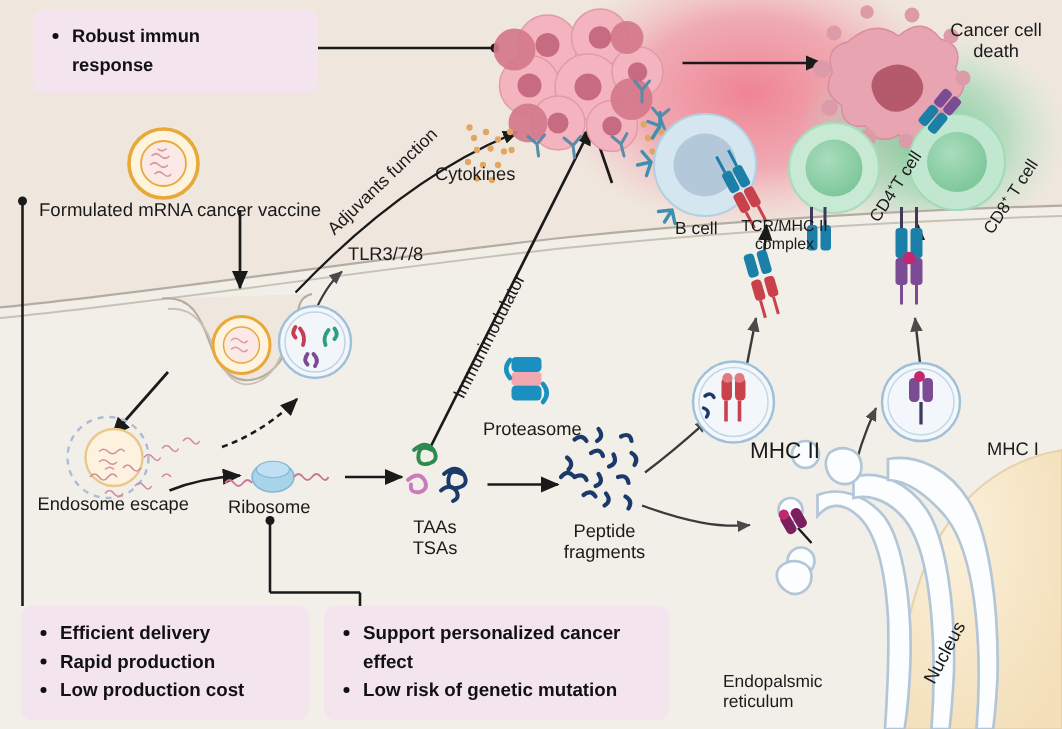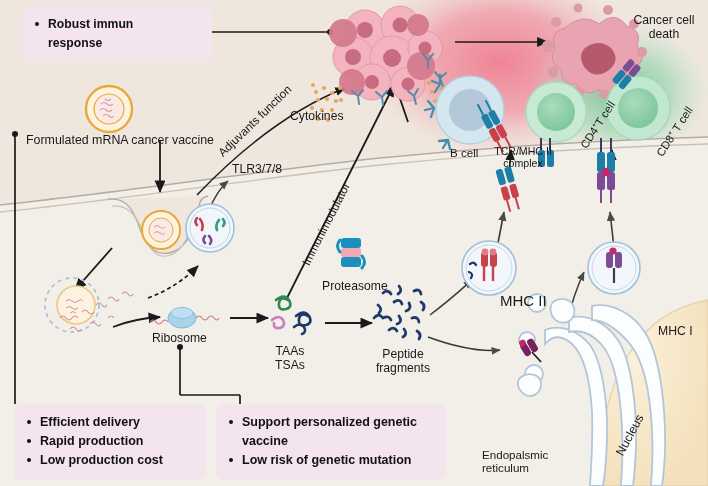--- a/index.html
+++ b/index.html
@@ -437,53 +437,54 @@
   <div class="callout bigbox" style="left:14px;top:404px;width:192px;">
     <ul>
       <li>Efficient delivery</li>
       <li>Rapid production</li>
       <li>Low production cost</li>
     </ul>
   </div>
 
   <div class="callout bigbox" style="left:216px;top:404px;width:230px;">
     <ul>
-      <li style="white-space:normal;">Support personalized genetic vaccine</li>
+      <li style="white-space:normal;">Support personalized cancer effect</li>
       <li>Low risk of genetic mutation</li>
     </ul>
   </div>
 
   <div class="lbl" style="left:26px;top:134px;font-size:12.4px;">Formulated mRNA cancer vaccine</div>
 
   <div class="lbl rot" style="left:216px;top:150px;font-size:11.8px;transform:rotate(-44deg);">Adjuvants function</div>
 
   <div class="lbl" style="left:290px;top:110px;font-size:12.2px;">Cytokines</div>
 
   <div class="lbl" style="left:232px;top:163px;font-size:12.2px;">TLR3/7/8</div>
 
   <div class="lbl rot" style="left:300px;top:262px;font-size:11.8px;transform:rotate(-63deg);">Immunimodulator</div>
 
+  <div class="lbl" style="left:25px;top:330px;font-size:12.2px;">Endosome escape</div>
 
   <div class="lbl" style="left:152px;top:332px;font-size:12.2px;">Ribosome</div>
 
   <div class="lbl" style="left:322px;top:280px;font-size:12.2px;">Proteasome</div>
 
   <div class="lbl cen" style="left:260px;top:345px;width:60px;font-size:12.2px;">
     <div>TAAs</div>
     <div>TSAs</div>
   </div>
 
   <div class="lbl cen" style="left:366px;top:348px;width:74px;font-size:12.2px;">
     <div>Peptide</div>
     <div>fragments</div>
   </div>
 
   <div class="lbl" style="left:500px;top:293px;font-size:15px;">MHC II</div>
 
-  <div class="lbl" style="left:658px;top:293px;font-size:12.2px;margin-top:32px;">MHC I</div>
+  <div class="lbl" style="left:658px;top:293px;font-size:12.2px;">MHC I</div>
 
   <div class="lbl" style="left:450px;top:146px;font-size:11.6px;">B cell</div>
 
   <div class="lbl cen" style="left:487px;top:146px;width:72px;font-size:10.6px;">
     <div>TCR/MHC II</div>
     <div>complex</div>
   </div>
 
   <div class="lbl rot" style="left:578px;top:144px;font-size:11.4px;transform:rotate(-57deg);">CD4⁺T cell</div>
 

